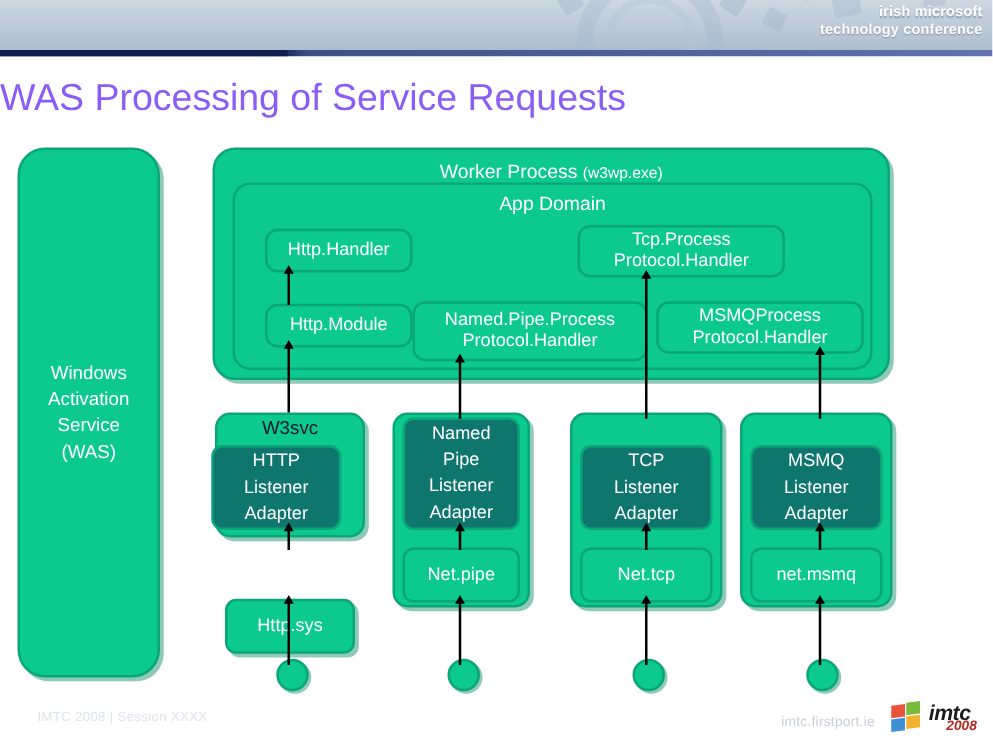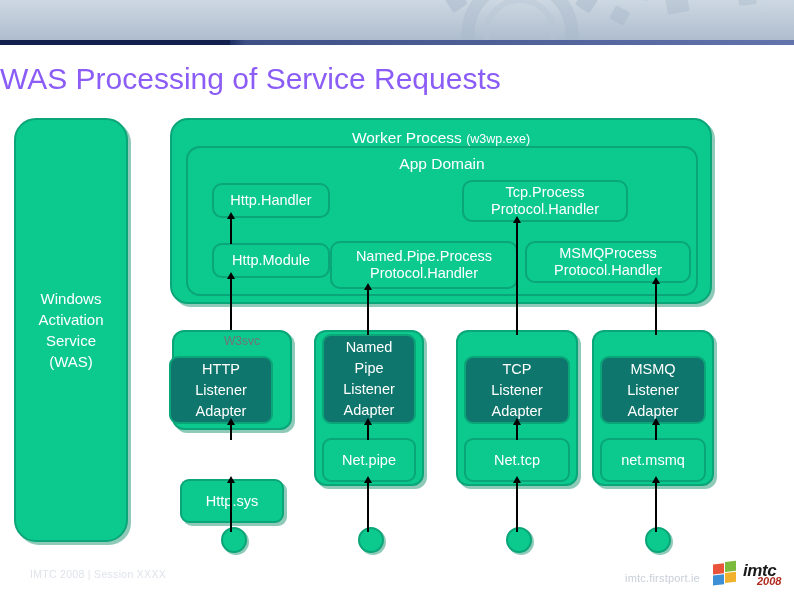--- a/index.html
+++ b/index.html
@@ -128,23 +128,22 @@
   .g-w3svc { left: 172px; top: 330px; width: 120px; height: 100px; }
   .g-np    { left: 314px; top: 330px; width: 110px; height: 156px; }
   .g-tcp   { left: 456px; top: 330px; width: 122px; height: 156px; }
   .g-msmq  { left: 592px; top: 330px; width: 122px; height: 156px; }
 
   .label-w3svc {
     position: absolute;
     left: 172px; top: 334px;
     width: 120px;
     text-align: center;
-    color: #737373;
-    font-size: 12px;
-    margin-left: 10px;
+    color: #0f172a;
+    font-size: 15px;
   }
 
   .adp {
     position: absolute;
     box-sizing: border-box;
     background: #0f766e;
     border: 2px solid #0aa578;
     border-radius: 9px;
     color: #ffffff;
     text-align: center;
@@ -279,20 +278,24 @@
         <g opacity="0.8">
           <rect x="300" y="18" width="20" height="19" rx="2" transform="rotate(14 310 27)"></rect>
           <rect x="336" y="30" width="22" height="21" rx="2" transform="rotate(-10 347 40)"></rect>
           <rect x="372" y="8" width="20" height="19" rx="2" transform="rotate(22 382 17)"></rect>
           <rect x="408" y="26" width="18" height="17" rx="2" transform="rotate(-6 417 34)"></rect>
           <rect x="282" y="46" width="16" height="15" rx="2" transform="rotate(28 290 53)"></rect>
         </g>
       </g>
     </svg>
   </div>
+  <div class="banner-text">
+    <div>irish microsoft</div>
+    <div>technology conference</div>
+  </div>
 </div>
 <div class="banner-rule"></div>
 <div class="banner-rule-left"></div>
 
 <div class="slide-title">WAS Processing of Service Requests</div>
 
 <div class="gbox shadowed was-box">
   <span style="white-space:pre-line">Windows
 Activation
 Service

